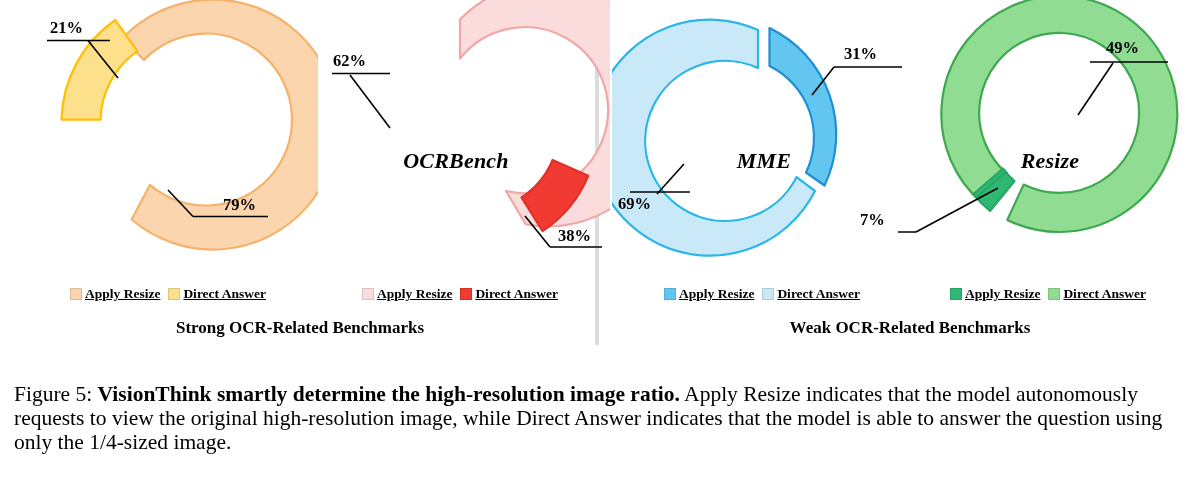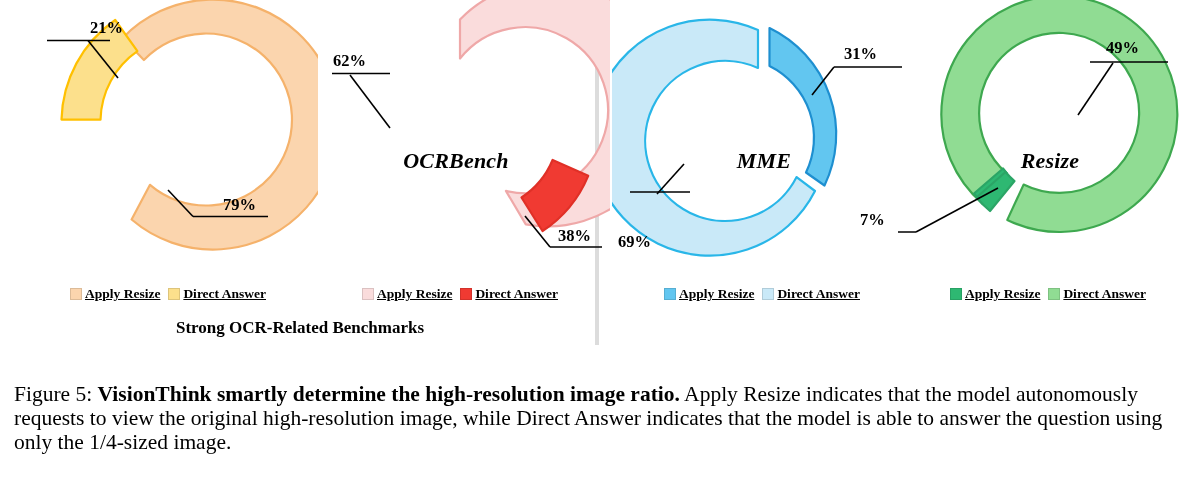--- a/index.html
+++ b/index.html
@@ -169,21 +169,21 @@
                  A 86 86 0 0 1 115.4 59.1
                  Z" transform="translate(4,-8)" fill="#FCE08C" stroke="#FFC000" stroke-width="2.2" stroke-linejoin="round"></path>
       </svg>
 
       <svg class="donut-svg" width="300" height="285" viewBox="0 0 300 285" style="pointer-events:none">
         <line x1="29" y1="40.5" x2="92" y2="40.5" stroke="#000" stroke-width="1.6"></line>
         <line x1="70" y1="40.5" x2="100" y2="78" stroke="#000" stroke-width="1.6"></line>
         <line x1="175" y1="216.5" x2="250" y2="216.5" stroke="#000" stroke-width="1.6"></line>
         <line x1="175" y1="216.5" x2="150" y2="190" stroke="#000" stroke-width="1.6"></line>
       </svg>
-      <div class="pct-label" style="left:32px; top:18px;margin-left:40px;">21%</div>
+      <div class="pct-label" style="left:32px; top:18px;">21%</div>
       <div class="pct-label" style="left:205px; top:195px;">79%</div>
     </div>
 
     <div class="legend">
       <div class="legend-item">
         <span class="legend-swatch" style="background:#FBD5AE"></span>
         <span class="legend-text">Apply Resize</span>
       </div>
       <div class="legend-item">
         <span class="legend-swatch" style="background:#FCE08C"></span>
@@ -250,21 +250,21 @@
       </svg>
       <div class="donut-center-label">MME</div>
 
       <svg class="donut-svg" width="300" height="285" viewBox="0 0 300 285" style="pointer-events:none">
         <line x1="222" y1="67" x2="290" y2="67" stroke="#000" stroke-width="1.6"></line>
         <line x1="222" y1="67" x2="200" y2="95" stroke="#000" stroke-width="1.6"></line>
         <line x1="18" y1="192" x2="78" y2="192" stroke="#000" stroke-width="1.6"></line>
         <line x1="45" y1="194" x2="72" y2="164" stroke="#000" stroke-width="1.6"></line>
       </svg>
       <div class="pct-label" style="left:232px; top:44px;">31%</div>
-      <div class="pct-label" style="left:6px; top:194px;margin-top:38px;">69%</div>
+      <div class="pct-label" style="left:6px; top:194px;">69%</div>
     </div>
 
     <div class="legend">
       <div class="legend-item">
         <span class="legend-swatch" style="background:#62C6F0"></span>
         <span class="legend-text">Apply Resize</span>
       </div>
       <div class="legend-item">
         <span class="legend-swatch" style="background:#C9E9F8"></span>
         <span class="legend-text">Direct Answer</span>
@@ -314,20 +314,21 @@
         <span class="legend-text">Apply Resize</span>
       </div>
       <div class="legend-item">
         <span class="legend-swatch" style="background:#90DC93"></span>
         <span class="legend-text">Direct Answer</span>
       </div>
     </div>
   </div>
 
   <div class="section-title" id="section-title-0">Strong OCR-Related Benchmarks</div>
+  <div class="section-title" id="section-title-1">Weak OCR-Related Benchmarks</div>
 
 </div>
 
 <div id="caption">
   <span>Figure 5:</span>
   <span class="cap-bold">VisionThink smartly determine the high-resolution image ratio.</span>
   <span>Apply Resize indicates that the model autonomously requests to view the original high-resolution image, while Direct Answer indicates that the model is able to answer the question using only the 1/4-sized image.</span>
 </div>
 
 </body></html>

